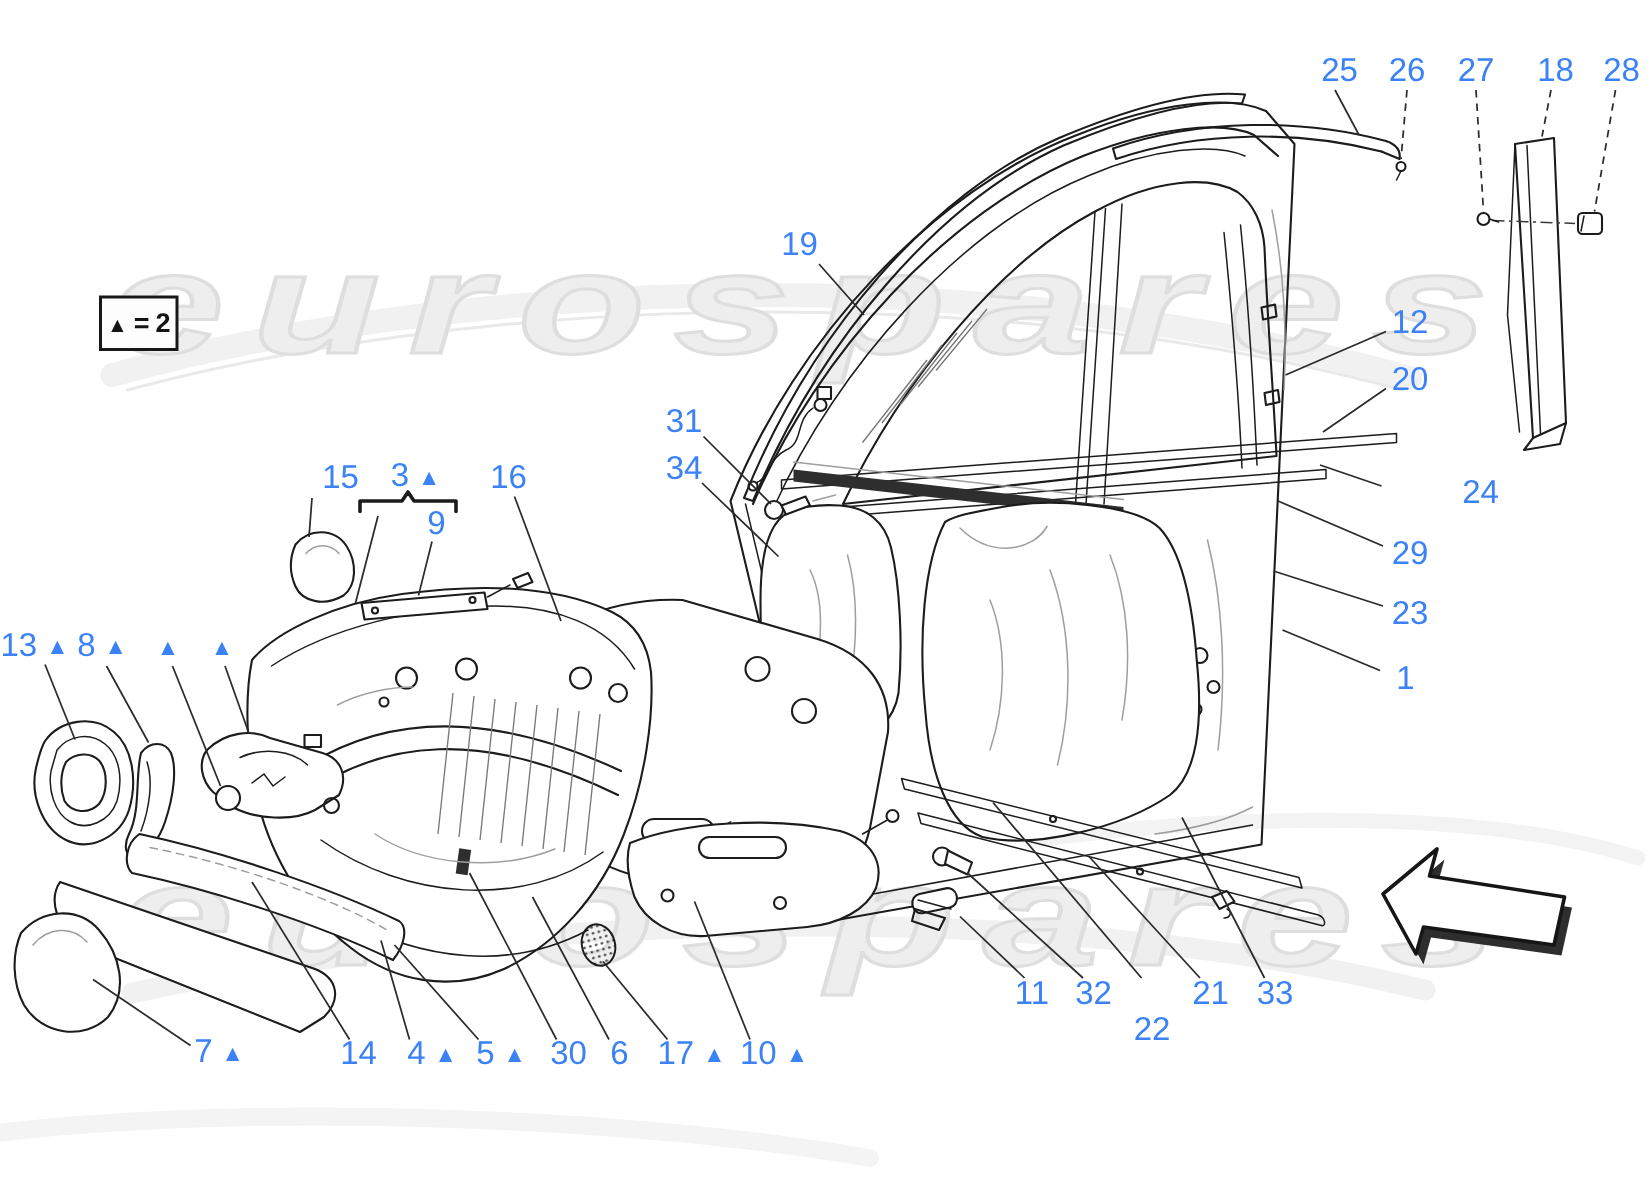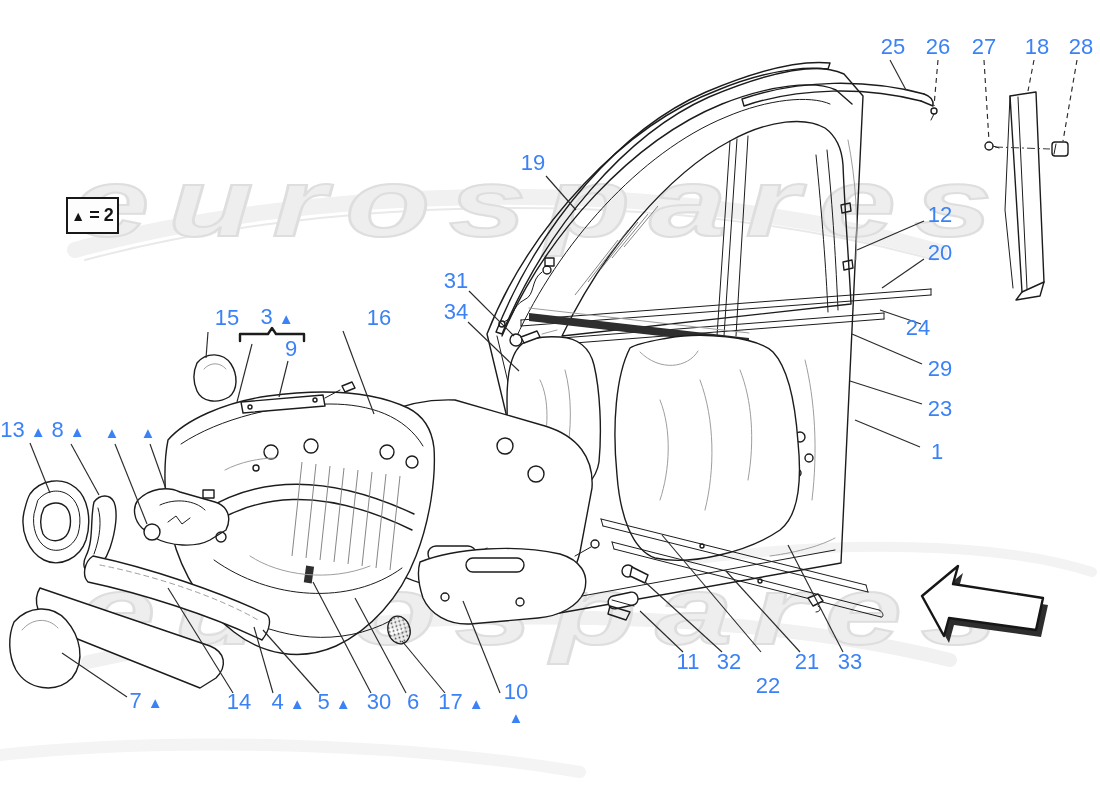--- a/index.html
+++ b/index.html
@@ -292,21 +292,21 @@
     </div>
     <div class="callout" style="left: 533px; top: 163px; text-align: center;">
       <span class="num">19</span>
     </div>
     <div class="callout" style="left: 940px; top: 215px;">
       <span class="num">12</span>
     </div>
     <div class="callout" style="left: 940px; top: 253px;">
       <span class="num">20</span>
     </div>
-    <div class="callout" style="left: 918px; top: 328px;">
+    <div class="callout" style="left: 987px; top: 328px;">
       <span class="num">24</span>
     </div>
     <div class="callout" style="left: 940px; top: 369px;">
       <span class="num">29</span>
     </div>
     <div class="callout" style="left: 940px; top: 409px;">
       <span class="num">23</span>
     </div>
     <div class="callout" style="left: 937px; top: 452px;">
       <span class="num">1</span>
@@ -314,21 +314,21 @@
     <div class="callout" style="left: 211px; top: 318px; margin-left: 16px;">
       <span class="num">15</span>
     </div>
     <div class="callout" style="left: 277px; top: 317px;">
       <span class="num">3</span>
       <span class="tri">▲</span>
     </div>
     <div class="callout" style="left: 291px; top: 349px;">
       <span class="num">9</span>
     </div>
-    <div class="callout" style="left: 339px; top: 318px; margin-left: 40px;">
+    <div class="callout" style="left: 339px; top: 318px;">
       <span class="num">16</span>
     </div>
     <div class="callout" style="left: 456px; top: 281px;">
       <span class="num">31</span>
     </div>
     <div class="callout" style="left: 456px; top: 312px;">
       <span class="num">34</span>
     </div>
     <div class="callout" style="left: 23px; top: 430px;">
       <span class="num">13</span>
@@ -362,21 +362,21 @@
     <div class="callout" style="left: 379px; top: 702px;">
       <span class="num">30</span>
     </div>
     <div class="callout" style="left: 413px; top: 702px;">
       <span class="num">6</span>
     </div>
     <div class="callout" style="left: 461px; top: 702px;">
       <span class="num">17</span>
       <span class="tri">▲</span>
     </div>
-    <div class="callout" style="left: 516px; top: 702px; flex-direction: column;">
+    <div class="callout" style="left: 516px; top: 702px;">
       <span class="num">10</span>
       <span class="tri">▲</span>
     </div>
     <div class="callout" style="left: 688px; top: 662px;">
       <span class="num">11</span>
     </div>
     <div class="callout" style="left: 729px; top: 662px;">
       <span class="num">32</span>
     </div>
     <div class="callout" style="left: 768px; top: 662px; margin-top: 24px;">

